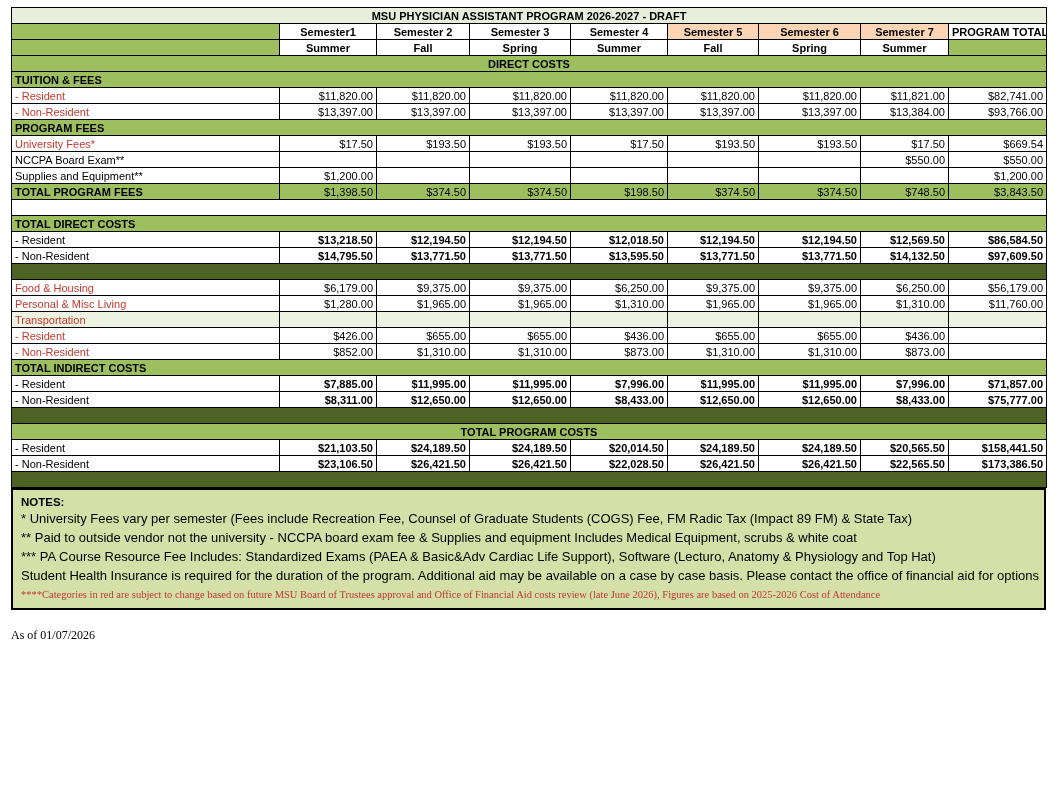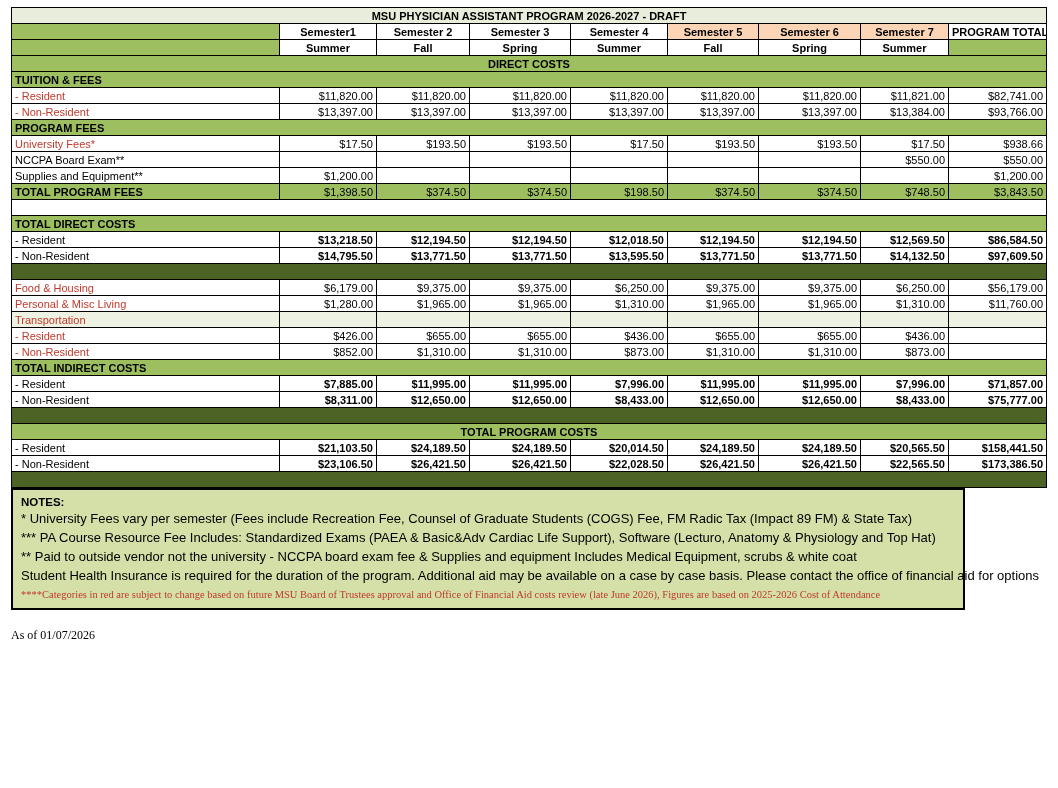--- a/index.html
+++ b/index.html
@@ -110,21 +110,21 @@
   }
   .num.pale { background: #eef2e2; }
   .num.greenbg { background: #9dbf60; }
   .bold { font-weight: bold; }
   .thickbottom td { border-bottom: 2px solid #000; }
 
   
   .notes-wrap {
     margin-left: 11px;
     margin-top: 0px;
-    width: 954px;
+    width: 1035px;
     box-sizing: border-box;
     background: #d4e0a8;
     border: 2px solid #000;
     padding: 6px 8px 8px 8px;
   }
   .notes-title {
     font-weight: bold;
     font-size: 11.5px;
     margin-bottom: 5px;
   }
@@ -230,21 +230,21 @@
     </tr>
     <tr>
       <td class="lbl red">University Fees*</td>
       <td class="num">$17.50</td>
       <td class="num">$193.50</td>
       <td class="num">$193.50</td>
       <td class="num">$17.50</td>
       <td class="num">$193.50</td>
       <td class="num">$193.50</td>
       <td class="num">$17.50</td>
-      <td class="num">$938.66</td>
+      <td class="num">$669.54</td>
     </tr>
     <tr>
       <td class="lbl">NCCPA Board Exam**</td>
       <td class="num"></td>
       <td class="num"></td>
       <td class="num"></td>
       <td class="num"></td>
       <td class="num"></td>
       <td class="num"></td>
       <td class="num">$550.00</td>
@@ -423,21 +423,21 @@
     <tr class="darkband">
           <td colspan="9"></td>
         </tr>
 
   </tbody>
     </table>
 
   <div class="notes-wrap">
     <div class="notes-title">NOTES:</div>
     <div class="note-line">* University Fees vary per semester (Fees include Recreation Fee, Counsel of Graduate Students (COGS) Fee, FM Radic Tax (Impact 89 FM) &amp; State Tax)</div>
+    <div class="note-line">** Paid to outside vendor not the university - NCCPA board exam fee &amp; Supplies and equipment Includes Medical Equipment, scrubs &amp; white coat</div>
     <div class="note-line">*** PA Course Resource Fee Includes: Standardized Exams (PAEA &amp; Basic&amp;Adv Cardiac Life Support), Software (Lecturo, Anatomy &amp; Physiology and Top Hat)</div>
-    <div class="note-line">** Paid to outside vendor not the university - NCCPA board exam fee &amp; Supplies and equipment Includes Medical Equipment, scrubs &amp; white coat</div>
     <div class="note-line">Student Health Insurance is required for the duration of the program. Additional aid may be available on a case by case basis.  Please contact the office of financial aid for options</div>
     <div class="note-line note-red">****Categories in red are subject to change based on future MSU Board of Trustees approval and Office of Financial Aid costs review (late June 2026), Figures are based on 2025-2026 Cost of Attendance</div>
   </div>
 
   <div class="asof">As of  01/07/2026</div>
 
 </div>
 
 </body></html>

